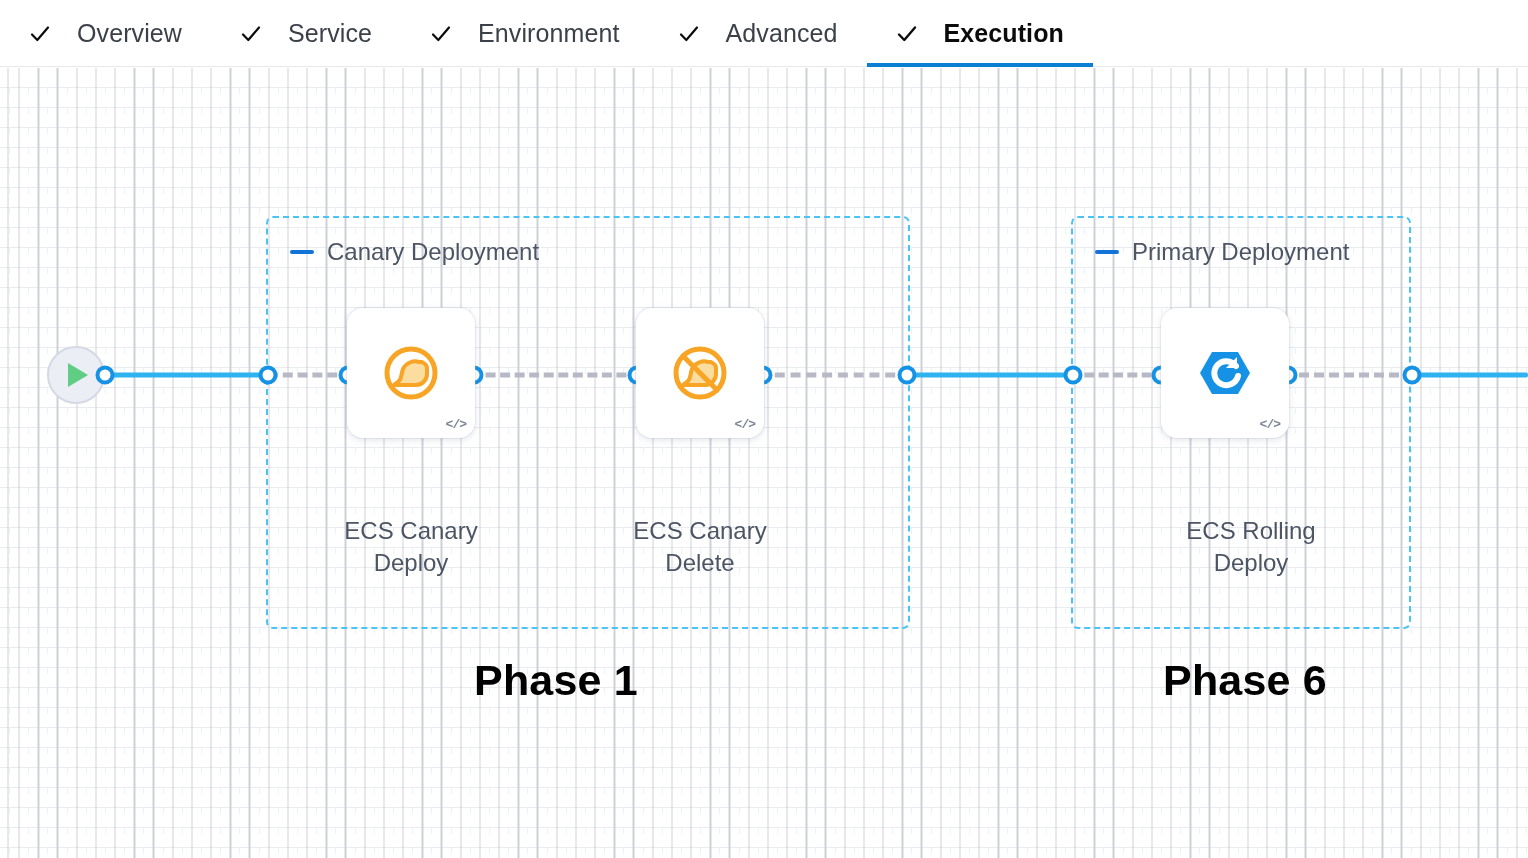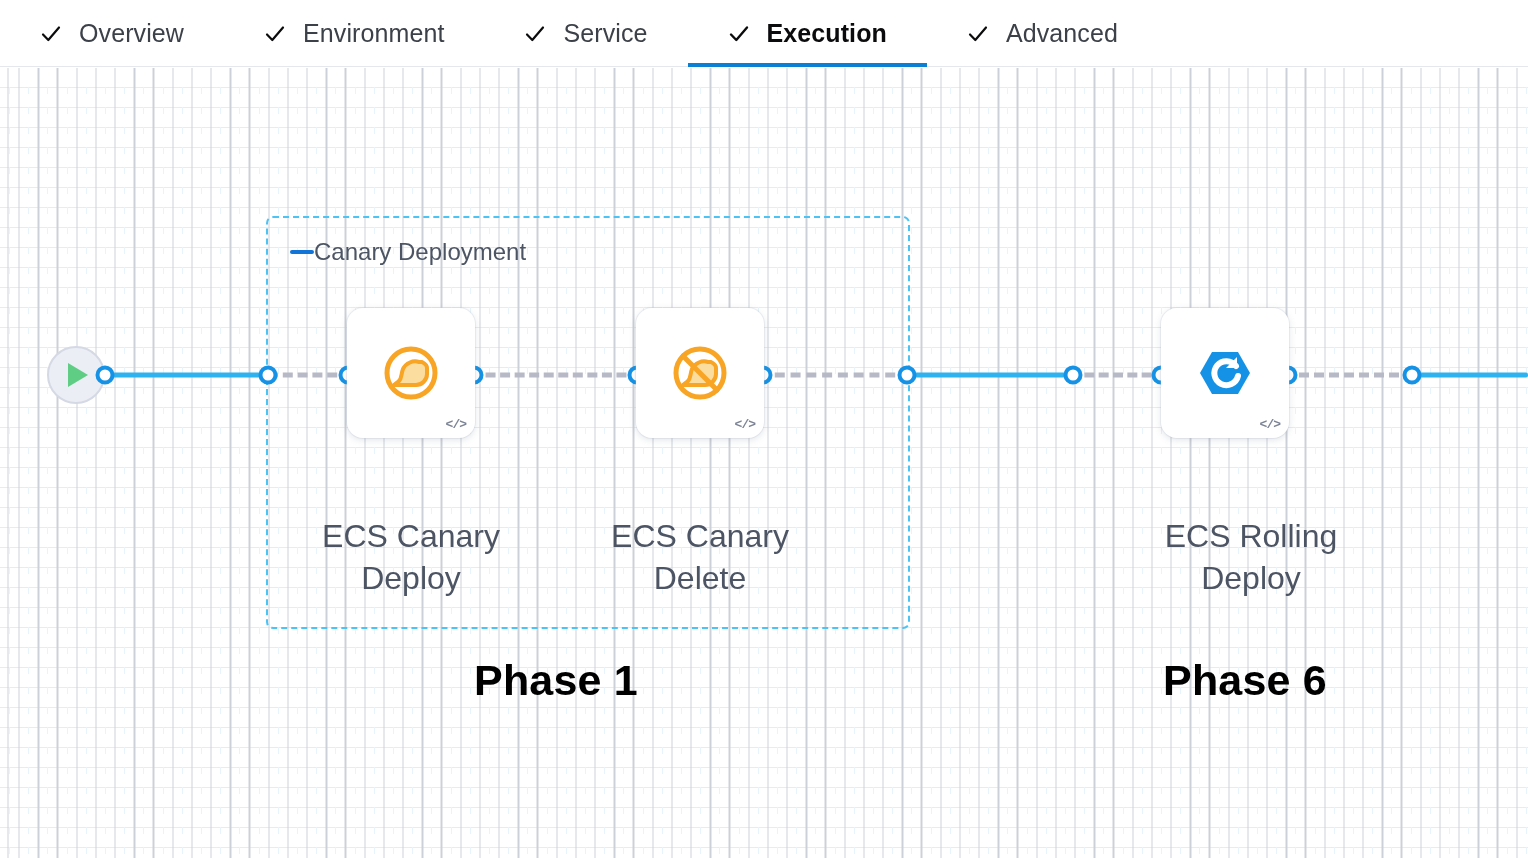--- a/index.html
+++ b/index.html
@@ -20,22 +20,22 @@
     background: #ffffff;
     border-bottom: 1px solid #e4e8ee;
     display: flex;
     align-items: flex-start;
   }
   .tab {
     position: relative;
     height: 67px;
     display: flex;
     align-items: center;
-    gap: 17px;
-    padding: 0 40px;
+    gap: 26px;
+    padding: 0 29px;
     cursor: pointer;
     white-space: nowrap;
   }
   .tab-check {
     display: inline-flex;
     align-items: center;
     justify-content: center;
     width: 22px; height: 22px;
     color: #0b0b0d;
     flex: none;
@@ -88,20 +88,21 @@
     position: absolute;
     border: 2px dashed #4cc3f5;
     border-radius: 7px;
     background: transparent;
   }
   .group-header {
     position: absolute;
     top: 22px; left: 22px;
     display: flex;
     align-items: center;
+    gap: 13px;
     cursor: pointer;
   }
   .group-collapse {
     display: inline-block;
     width: 24px; height: 4px;
     border-radius: 2px;
     background: #1174d6;
     flex: none;
   }
   .group-title {
@@ -134,21 +135,21 @@
     font-family: "Liberation Mono", monospace;
     font-size: 13px;
     font-weight: 700;
     color: #7b8394;
     letter-spacing: -1px;
     line-height: 1;
   }
   .node-label {
     position: absolute;
     text-align: center;
-    font-size: 32px;
+    font-size: 24px;
     line-height: 1.32;
     color: #4d5564;
     white-space: pre-line;
     width: 230px;
   }
 
   
   .dot {
     position: absolute;
     width: 19px; height: 19px;
@@ -212,66 +213,72 @@
     <span class="tab-label">Overview</span>
 
   </div>
 
   <div class="tab">
     <span class="tab-check">
       <svg width="22" height="22" viewBox="0 0 22 22">
           <path d="M3 11.5 L8.3 17 L19 4.5" fill="none" stroke="currentColor" stroke-width="2.2" stroke-linecap="round" stroke-linejoin="round"></path>
         </svg>
     </span>
+    <span class="tab-label">Service</span>
+
+  </div>
+
+  <div class="tab">
+    <span class="tab-check">
+      <svg width="22" height="22" viewBox="0 0 22 22">
+          <path d="M3 11.5 L8.3 17 L19 4.5" fill="none" stroke="currentColor" stroke-width="2.2" stroke-linecap="round" stroke-linejoin="round"></path>
+        </svg>
+    </span>
     <span class="tab-label">Environment</span>
 
   </div>
 
   <div class="tab">
     <span class="tab-check">
       <svg width="22" height="22" viewBox="0 0 22 22">
           <path d="M3 11.5 L8.3 17 L19 4.5" fill="none" stroke="currentColor" stroke-width="2.2" stroke-linecap="round" stroke-linejoin="round"></path>
         </svg>
     </span>
-    <span class="tab-label">Service</span>
+    <span class="tab-label">Advanced</span>
 
   </div>
 
   <div class="tab active">
     <span class="tab-check">
       <svg width="22" height="22" viewBox="0 0 22 22">
           <path d="M3 11.5 L8.3 17 L19 4.5" fill="none" stroke="currentColor" stroke-width="2.4" stroke-linecap="round" stroke-linejoin="round"></path>
         </svg>
     </span>
     <span class="tab-label">Execution</span>
     <span class="tab-underline"></span>
-  </div>
-
-  <div class="tab">
-    <span class="tab-check">
-      <svg width="22" height="22" viewBox="0 0 22 22">
-          <path d="M3 11.5 L8.3 17 L19 4.5" fill="none" stroke="currentColor" stroke-width="2.2" stroke-linecap="round" stroke-linejoin="round"></path>
-        </svg>
-    </span>
-    <span class="tab-label">Advanced</span>
-
   </div>
 
 </div>
 
 <div id="canvas">
   <div id="griddots"></div>
 
   <div class="group-box" style="left:266px; top:148px; width:644px; height:413px;">
     <div class="group-header">
       <span class="group-collapse"></span>
       <span class="group-title">Canary Deployment</span>
     </div>
   </div>
 
+  <div class="group-box" style="left:1071px; top:148px; width:340px; height:413px;">
+    <div class="group-header">
+      <span class="group-collapse"></span>
+      <span class="group-title">Primary Deployment</span>
+    </div>
+  </div>
 
   <div class="edge-solid" style="left:102px; top:307px; width:172px;"></div>
   <div class="edge-dashed" style="left:268px; top:307px; width:84px;"></div>
   <div class="edge-dashed" style="left:471px; top:307px; width:170px;"></div>
   <div class="edge-dashed" style="left:759px; top:307px; width:152px;"></div>
   <div class="edge-solid" style="left:903px; top:307px; width:174px;"></div>
   <div class="edge-dashed" style="left:1070px; top:307px; width:96px;"></div>
   <div class="edge-dashed" style="left:1284px; top:307px; width:130px;"></div>
   <div class="edge-solid" style="left:1409px; top:307px; width:119px;"></div>
 

